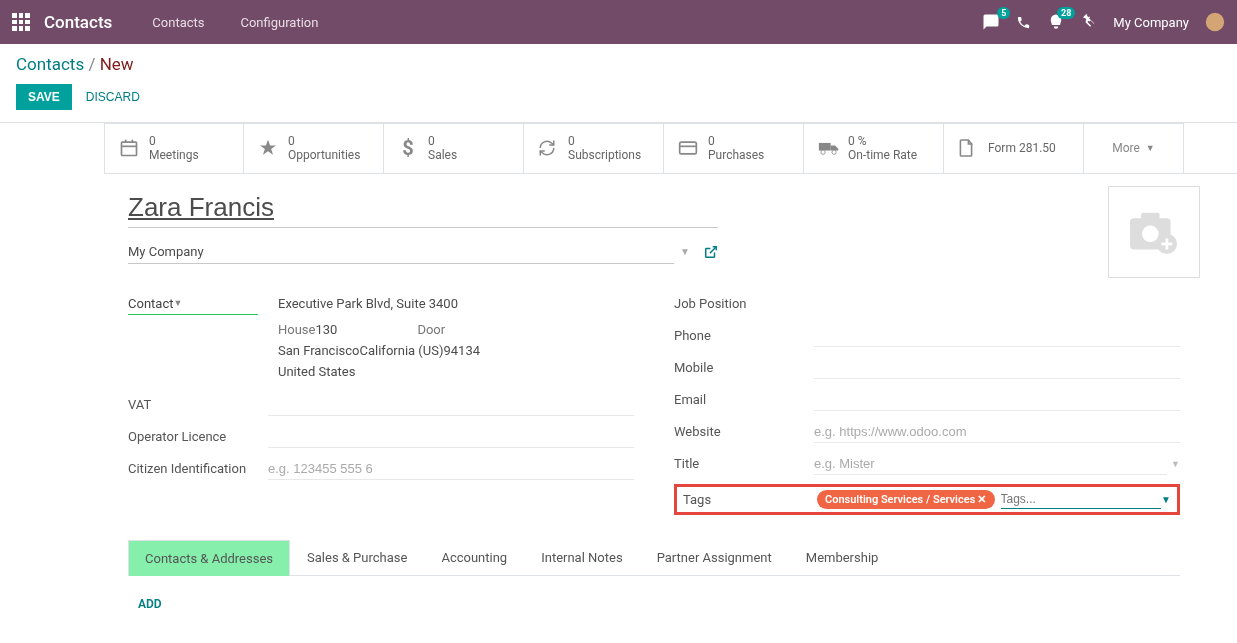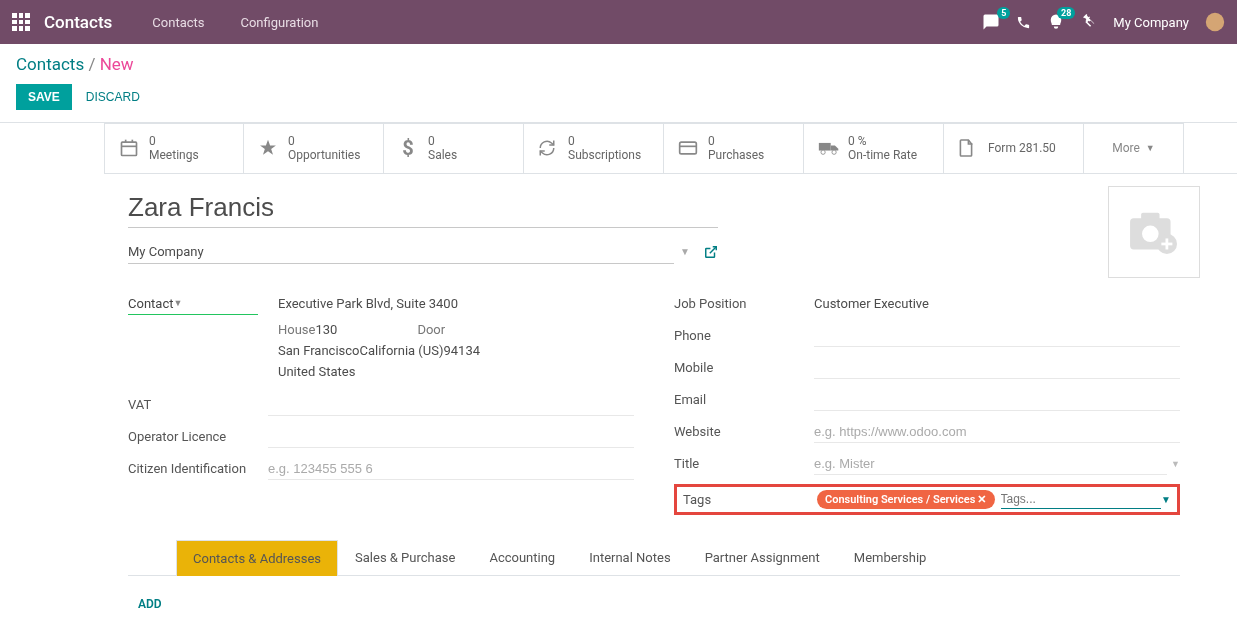--- a/index.html
+++ b/index.html
@@ -14,21 +14,21 @@
 .nav-link { color: #e8dce4; font-size: 13px; padding: 0 14px; cursor: pointer; }
 .navbar-right { margin-left: auto; display: flex; align-items: center; gap: 16px; }
 .icon-btn { position: relative; cursor: pointer; color: #fff; display:flex; align-items:center; }
 .badge { position: absolute; top: -6px; right: -10px; background: #00A09D; color: #fff; font-size: 9px; padding: 1px 4px; border-radius: 8px; font-weight: bold; }
 .company-name { font-size: 13px; }
 
 
 .control-panel { padding: 10px 16px 12px; border-bottom: 1px solid #dee2e6; }
 .breadcrumb { font-size: 17px; color: #017e84; margin-bottom: 10px; }
 .breadcrumb .sep { color: #888; }
-.breadcrumb .current { color: #ec4899; }
+.breadcrumb .current { color: #7f1d1d; }
 .action-buttons { display: flex; align-items: center; gap: 14px; }
 .btn-save { background: #00A09D; color: #fff; border: none; padding: 6px 12px; font-size: 12px; font-weight: 600; cursor: pointer; }
 .btn-discard { background: none; border: none; color: #017e84; font-size: 12px; font-weight: 400; cursor: pointer; }
 
 
 .stat-row { display: flex; border-bottom: 1px solid #dee2e6; margin: 0 0 0 104px; }
 .stat-btn { flex: 0 0 140px; display: flex; align-items: center; gap: 10px; padding: 10px 14px; border-right: 1px solid #dee2e6; border-top: 1px solid #dee2e6; cursor: pointer; background:#fff; }
 .stat-btn:first-child { border-left: 1px solid #dee2e6; }
 .stat-icon { color: #888; font-size: 18px; width: 20px; text-align: center; }
 .stat-text { display: flex; flex-direction: column; line-height: 1.2; }
@@ -36,21 +36,21 @@
 .stat-label { color: #666; font-size: 12px; }
 .stat-more { flex: 0 0 100px; display:flex; align-items:center; justify-content:center; color:#888; font-size:12px; border-right:1px solid #dee2e6; border-top:1px solid #dee2e6; cursor:pointer; gap:6px;}
 
 
 .sheet { max-width: 1100px; margin: 0 0 0 104px; padding: 16px 24px 24px; position: relative; }
 .radio-row { display: flex; gap: 22px; margin-bottom: 6px; }
 .radio-item { display: flex; align-items: center; gap: 6px; cursor: pointer; font-size: 13px; }
 .radio-dot { width: 13px; height: 13px; border: 2px solid #017e84; border-radius: 50%; display:flex; align-items:center; justify-content:center; }
 .radio-dot.checked::after { content:""; width:7px; height:7px; background:#017e84; border-radius:50%; }
 .radio-dot.unchecked { border-color:#888; }
-.name-input { font-size: 26px; border: none; border-bottom: 1px solid #c8c8c8; width: 590px; padding: 2px 0 4px; outline: none; color: #4c4c4c; }
+.name-input { font-size: 26px; border: none; border-bottom: 1px solid #c8c8c8; width: 590px; padding: 2px 0 4px; outline: none; color: #4c4c4c; text-decoration: underline; }
 .company-row { display:flex; align-items:center; width: 590px; margin-top: 12px; }
 .company-select { flex:1; border:none; border-bottom:1px solid #c8c8c8; padding: 4px 0; color:#4c4c4c; font-size:13px; }
 .dropdown-caret { color:#aaa; font-size:10px; margin: 0 6px; }
 .ext-link { color:#017e84; cursor:pointer; font-size:14px; margin-left:8px; }
 
 .image-box { position:absolute; right: 4px; top: 12px; width: 92px; height: 92px; border:1px solid #ddd; display:flex; align-items:center; justify-content:center; color:#ccc; cursor:pointer; }
 
 .two-col { display: flex; gap: 40px; margin-top: 28px; }
 .col { flex: 1; }
 .field-row { display: flex; align-items: center; margin-bottom: 8px; min-height: 24px; }
@@ -65,21 +65,21 @@
 
 .tags-row-hl { border: 3px solid #E4463E; padding: 3px 6px; display:flex; align-items:center; }
 .tag-chip { background: #F06543; color:#fff; font-size:11px; font-weight:600; padding: 3px 8px; border-radius: 10px; display:flex; align-items:center; gap:2px; }
 .tag-remove { cursor:pointer; font-weight:bold; }
 .tags-input { flex:1; border:none; outline:none; font-size:12px; margin-left:6px; border-bottom:1px solid #017e84; padding:2px 0; }
 .tags-caret { color:#017e84; font-size:10px; }
 
 
 .tabs { display:flex; border-bottom:1px solid #dee2e6; margin-top: 24px; }
 .tab { padding: 10px 16px; font-size:13px; color:#555; cursor:pointer; border:1px solid transparent; border-bottom:none; }
-.tab.active { border-color:#dee2e6; background:#eab308; position:relative; top:1px;margin-left:48px; }
+.tab.active { border-color:#dee2e6; background:#86efac; position:relative; top:1px; }
 .tab-body { padding: 20px 10px; }
 .add-link { color:#017e84; font-size:12px; font-weight:600; cursor:pointer; }
 
 svg { display:block; }
 </style>
 </head>
 <body>
 
 <div class="navbar">
   <div class="navbar-left">
@@ -297,21 +297,20 @@
       </div>
       <div class="field-row">
         <div class="field-label">Citizen Identification</div>
         <input class="field-input" placeholder="e.g. 123455 555 6" style="">
       </div>
     </div>
 
     <div class="col">
       <div class="field-row">
         <div class="field-label">Job Position</div>
-        <div class="field-value">Customer Executive</div>
       </div>
       <div class="field-row">
         <div class="field-label">Phone</div>
         <input class="field-input" style="">
       </div>
       <div class="field-row">
         <div class="field-label">Mobile</div>
         <input class="field-input" style="">
       </div>
       <div class="field-row">

